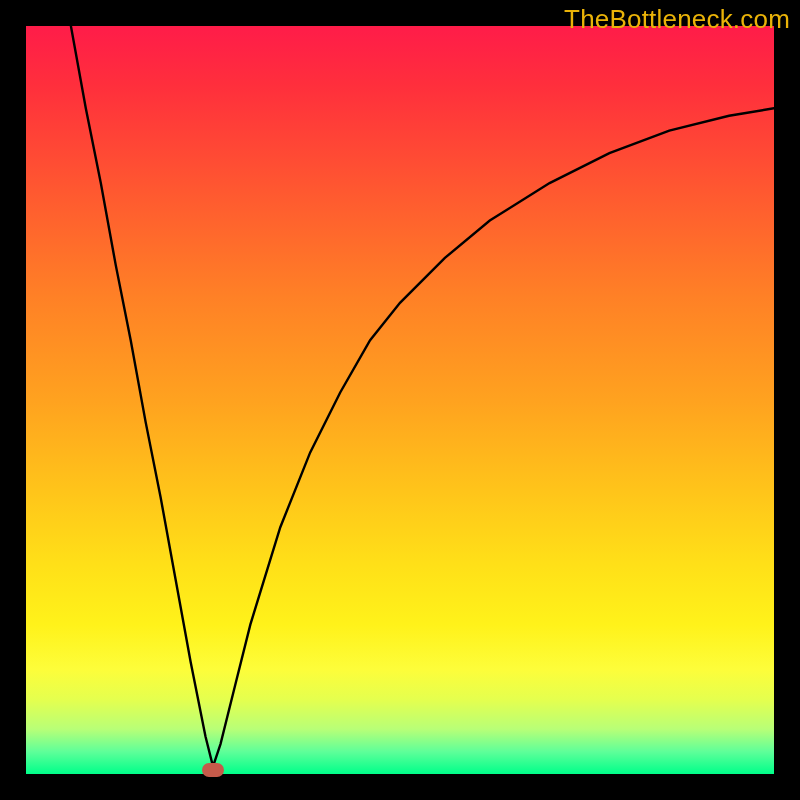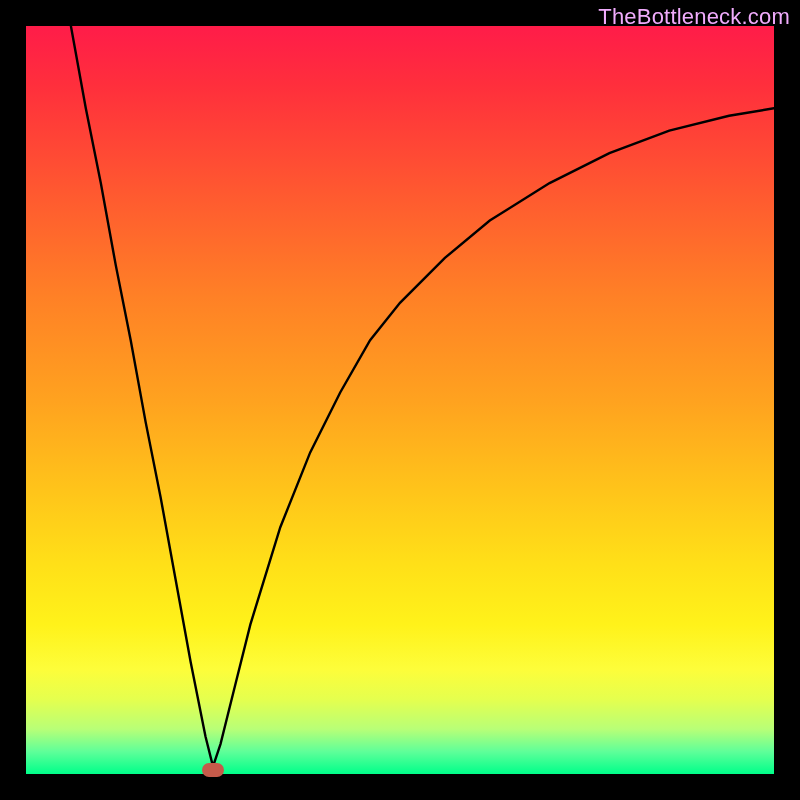--- a/index.html
+++ b/index.html
@@ -30,22 +30,22 @@
       #e5ff4e 90%,
       #b8ff77 94%,
       #5fff99 97%,
       #00ff8a 100%
     );
   }
   .watermark {
     position: absolute;
     top: 4px;
     right: 10px;
-    color: #f0abfc;
-    font-size: 22px;
+    color: #eab308;
+    font-size: 26px;
     font-weight: 500;
     letter-spacing: 0.2px;
     z-index: 10;
   }
   .marker {
     position: absolute;
     width: 22px;
     height: 14px;
     background: #c55a4a;
     border-radius: 7px;

